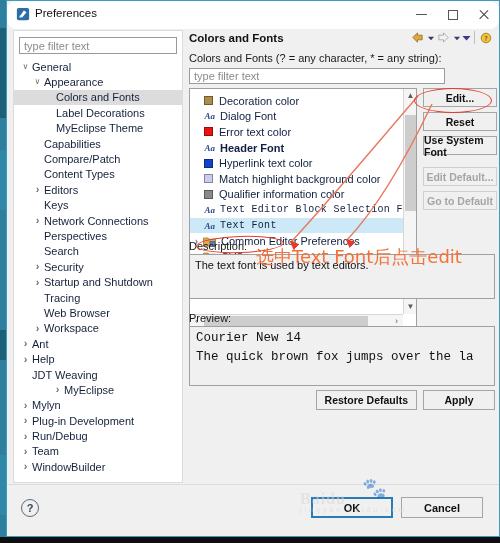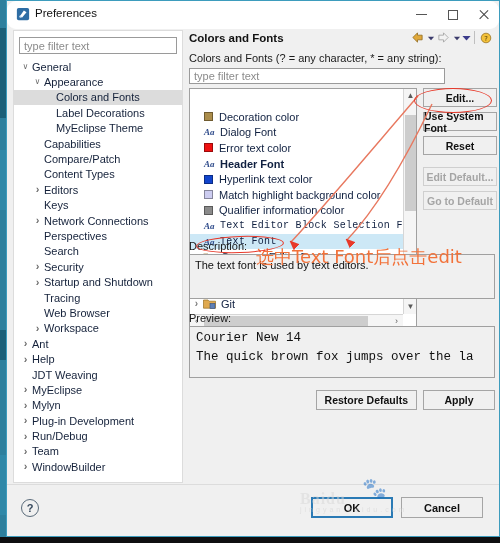--- a/index.html
+++ b/index.html
@@ -82,21 +82,21 @@
   .btncol{position:absolute;left:236px;top:58px;width:74px;}
   .pbtn{width:74px;height:19px;margin-bottom:5px;background:#f0f0f0;border:1px solid #a5a5a5;
     font-size:10.5px;color:#111;display:flex;align-items:center;justify-content:center;box-sizing:border-box;font-weight:bold;}
   .pbtn.dis{color:#a5a5a5;border-color:#cfcfcf;background:#f0f0f0;}
   .pbtn.gap{margin-top:12px;}
 
   .sec-lbl{position:absolute;left:2px;font-size:11px;color:#1a1a1a;}
   .box{position:absolute;left:2px;background:#f0f0f0;border:1px solid #a0a0a0;box-sizing:border-box;}
   .desc-box{top:224px;right:0;height:45px;}
   .desc-txt{padding:4px 5px;font-size:11px;color:#111;}
-  .prev-box{top:296px;right:0;height:52px;background:#f0f0f0;}
+  .prev-box{top:296px;right:0;height:60px;background:#f0f0f0;}
   .prev-txt{padding:4px 6px;font-family:"Liberation Mono","DejaVu Sans Mono",monospace;font-size:12.5px;color:#111;line-height:15px;white-space:nowrap;overflow:hidden;}
 
   .midbtns{position:absolute;right:0;top:360px;display:flex;gap:6px;}
   .mbtn{min-width:72px;height:20px;padding:0 8px;background:#f0f0f0;border:1px solid #a5a5a5;
     font-size:10.5px;color:#111;display:flex;align-items:center;justify-content:center;box-sizing:border-box;font-weight:bold;}
 
   .footer{position:absolute;left:0;right:0;bottom:0;height:51px;border-top:1px solid #dcdcdc;background:#f0f0f0;}
   .help-ic{position:absolute;left:14px;top:14px;width:16px;height:16px;border:1.2px solid #5a6b7a;border-radius:50%;
     color:#35485c;font-size:11px;font-weight:bold;display:flex;align-items:center;justify-content:center;}
   .okbtn{position:absolute;right:106px;top:12px;width:82px;height:21px;background:#f0f0f0;border:2px solid #2a7ab5;
@@ -277,21 +277,21 @@
               <span class="lbl">Help</span>
             </span>
           </div>
           <div class="tnode">
             <span class="ind0" style="display: flex; align-items: center;">
               <span class="arrow"></span>
               <span class="lbl">JDT Weaving</span>
             </span>
           </div>
           <div class="tnode">
-            <span class="ind0" style="display: flex; align-items: center;">
+            <span class="ind0" style="display: flex; align-items: center; margin-left: 32px;">
               <span class="arrow right"></span>
               <span class="lbl">MyEclipse</span>
             </span>
           </div>
           <div class="tnode">
             <span class="ind0" style="display: flex; align-items: center;">
               <span class="arrow right"></span>
               <span class="lbl">Mylyn</span>
             </span>
           </div>
@@ -359,21 +359,21 @@
           </svg>
         </span>
       </div>
 
       <div class="pan-sub">Colors and Fonts (? = any character, * = any string):</div>
       <div class="pan-filter">
         <span>type filter text</span>
       </div>
 
       <div class="listbox">
-        <div id="list-rows" style="padding-top:20px;">
+        <div id="list-rows" style="padding-top:4px;text-align:right;">
             <div class="lrow">
               <span class="sw" style="background: rgb(171, 141, 75);"></span>
               <span>Decoration color</span>
             </div>
             <div class="lrow">
               <span class="aa">Aa</span>
               <span>Dialog Font</span>
             </div>
             <div class="lrow">
               <span class="sw" style="background: rgb(238, 17, 17);"></span>
@@ -446,22 +446,22 @@
         </div>
         <div class="hscroll">
           <div class="harw l">‹</div>
           <div class="hthumb"></div>
           <div class="harw r">›</div>
         </div>
       </div>
 
       <div class="btncol" id="panel-buttons">
           <div class="pbtn">Edit...</div>
+          <div class="pbtn">Reset</div>
           <div class="pbtn">Use System Font</div>
-          <div class="pbtn">Reset</div>
           <div class="pbtn dis gap">Edit Default...</div>
           <div class="pbtn dis">Go to Default</div>
         </div>
 
       <div class="sec-lbl" style="top:210px;">Description:</div>
       <div class="box desc-box">
         <div class="desc-txt">The text font is used by text editors.</div>
       </div>
 
       <div class="sec-lbl" style="top:282px;">Preview:</div>

